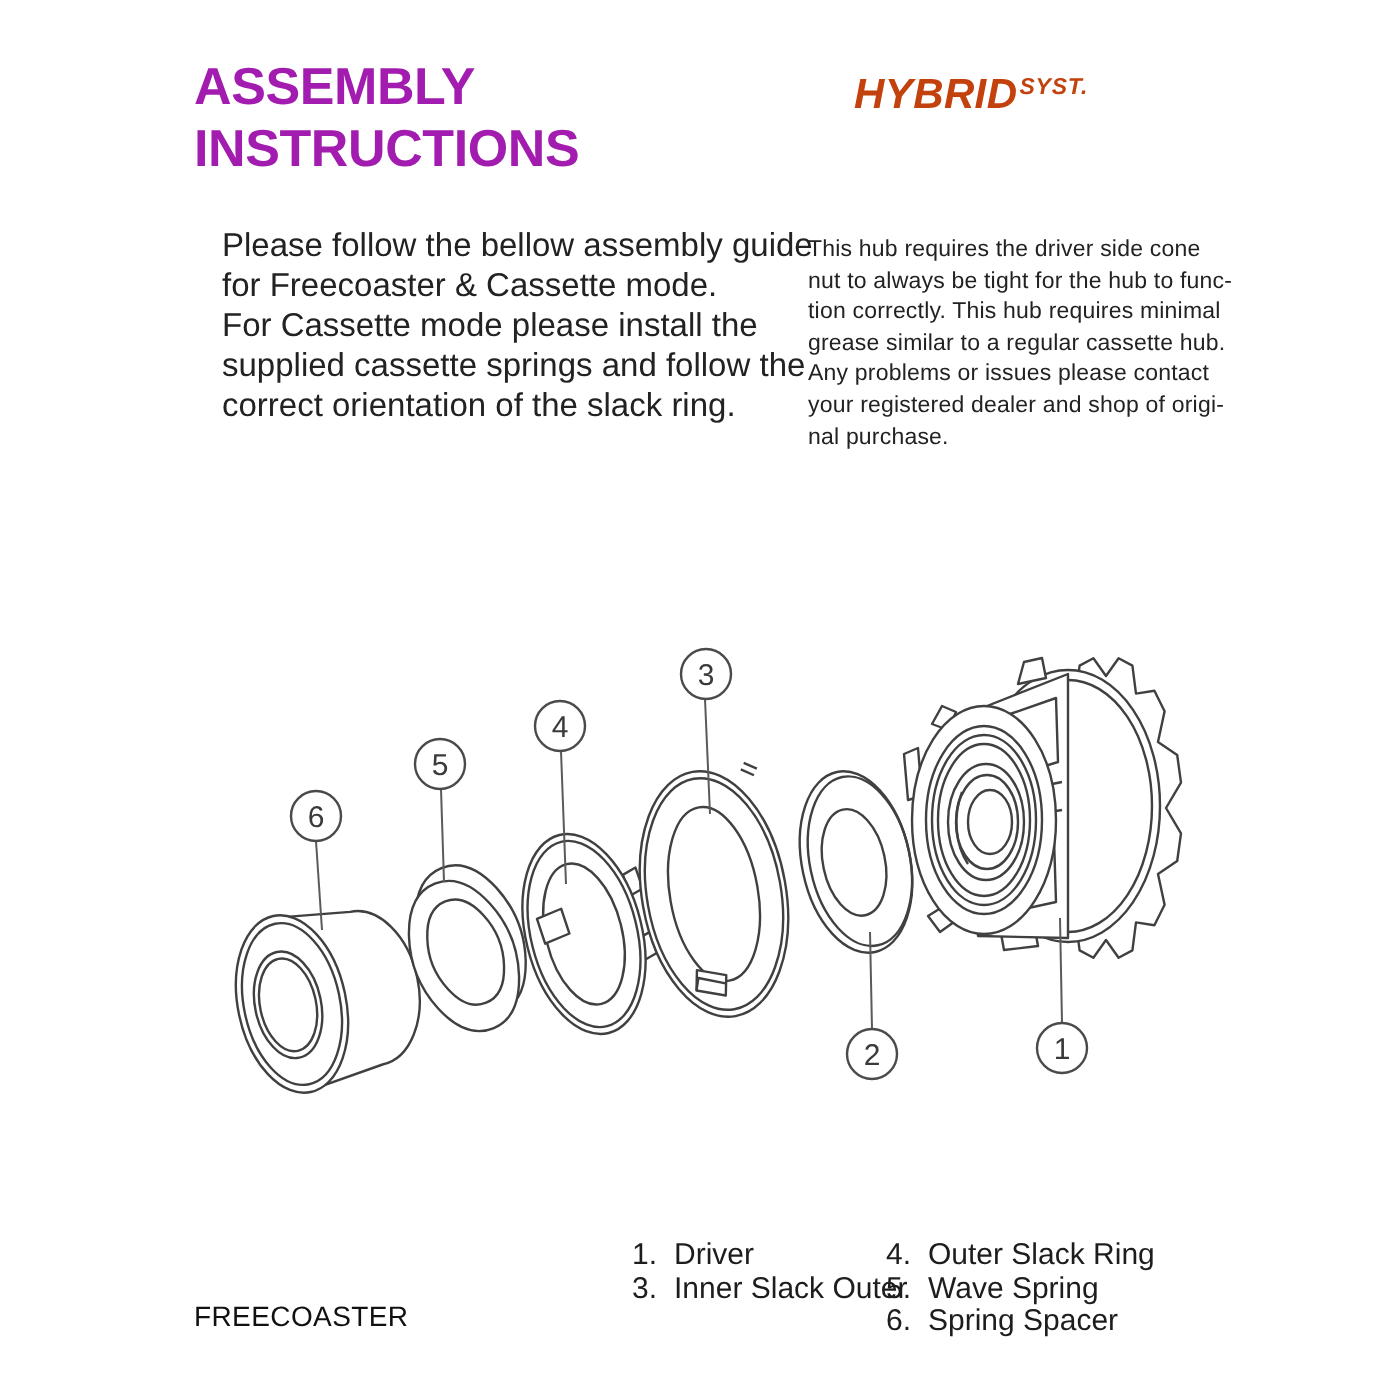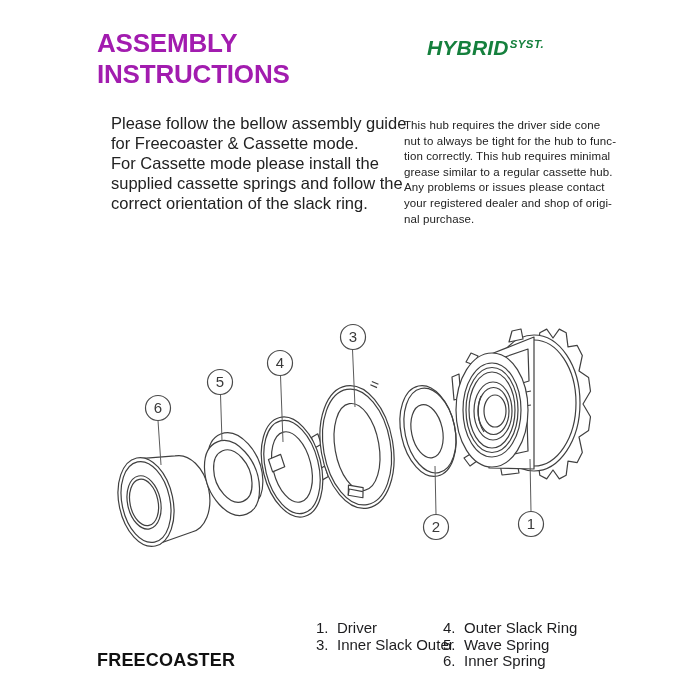--- a/index.html
+++ b/index.html
@@ -14,21 +14,21 @@
   }
 
   .page-title{
     position:absolute; left:97px; top:28px;
     font-size:26px; line-height:31px; font-weight:700;
     letter-spacing:-0.2px; white-space:pre-line; color:#a21caf;
   }
 
   .brand{
     position:absolute; left:427px; top:36px;
-    font-style:italic; font-weight:700; color:#15803d;
+    font-style:italic; font-weight:700; color:#c2410c;
     letter-spacing:0.2px;
   }
   .brand-name{ font-size:21px; }
   .brand-suffix{
     font-size:11.5px; letter-spacing:0.4px;
     position:relative; top:-7px; margin-left:1px;
   }
 
   .guide-text{
     position:absolute; left:111px; top:113px;
@@ -49,21 +49,21 @@
   .leader{ fill:none; stroke:#5a5a5a; stroke-width:1; }
   .callout-circle{ fill:#ffffff; stroke:#4a4a4a; stroke-width:1.2; }
   .callout-num{
     font-family:"Liberation Sans", sans-serif;
     font-size:15px; font-weight:400; fill:#3a3a3a;
     text-anchor:middle;
   }
 
   .mode-label{
     position:absolute; left:97px; top:650px;
-    font-size:18px; font-weight:700; letter-spacing:0.2px; color:#111;
+    font-size:14px; font-weight:400; letter-spacing:0.2px; color:#111;
   }
 
   .parts-col{ position:absolute; top:620px; font-size:15px; line-height:16.6px; color:#1d1d1f; }
   .parts-col-1{ left:268px;margin-left:48px; }
   .parts-col-2{ left:443px; }
   .part-row{ white-space:nowrap; }
   .part-num{ display:inline-block; min-width:21px; }
 </style>
 </head>
 <body>
@@ -189,14 +189,14 @@
 <div class="mode-label">FREECOASTER</div>
 
 <div class="parts-col parts-col-1">
   <div class="part-row"><span class="part-num">1.</span><span>Driver</span></div>
   <div class="part-row"><span class="part-num">3.</span><span>Inner Slack Outer</span></div>
 </div>
 
 <div class="parts-col parts-col-2">
   <div class="part-row"><span class="part-num">4.</span><span>Outer Slack Ring</span></div>
   <div class="part-row"><span class="part-num">5.</span><span>Wave Spring</span></div>
-  <div class="part-row"><span class="part-num">6.</span><span>Inner Spring</span></div>
+  <div class="part-row"><span class="part-num">6.</span><span>Spring Spacer</span></div>
 </div>
 
 </body></html>

